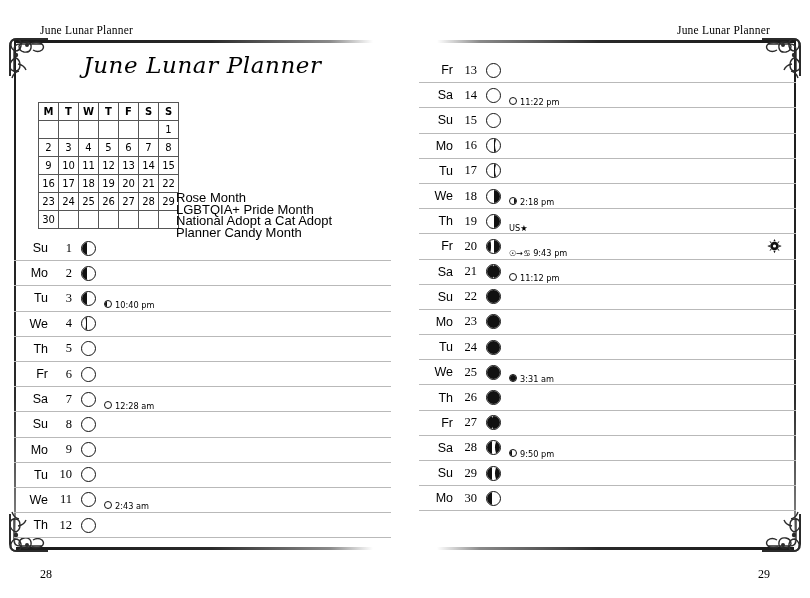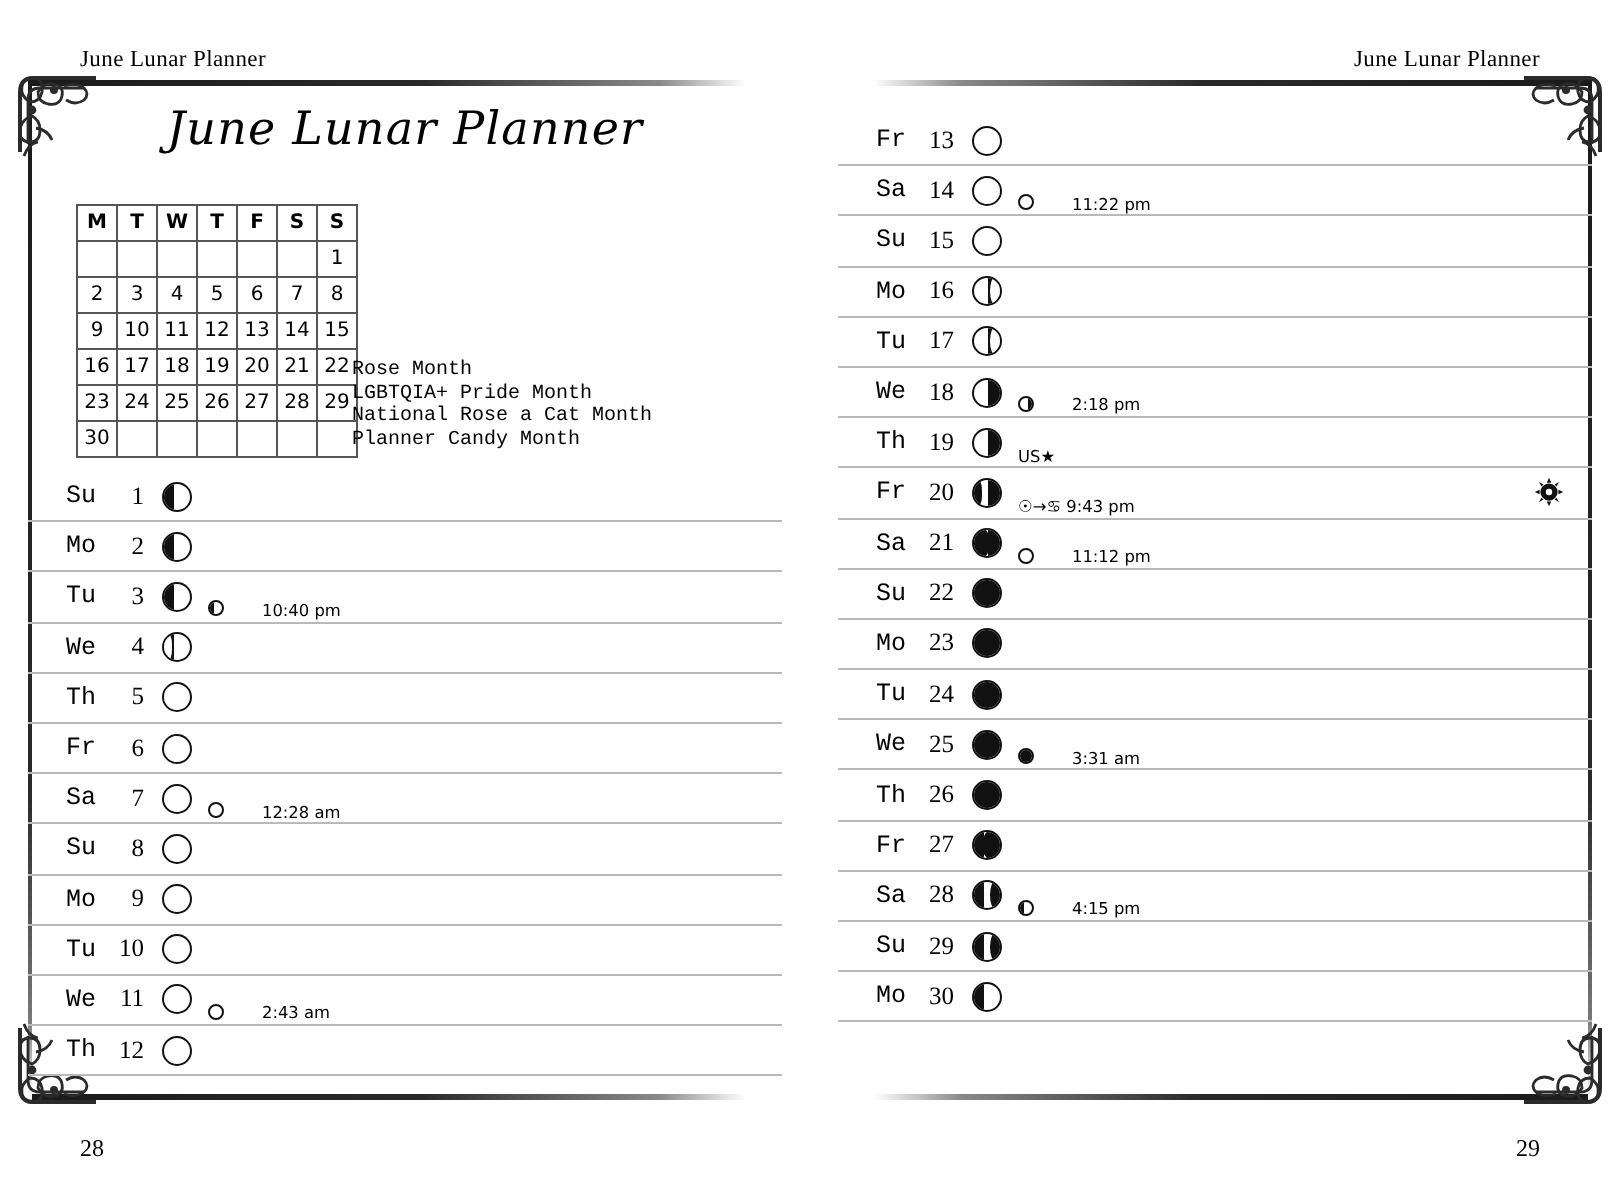--- a/index.html
+++ b/index.html
@@ -128,24 +128,24 @@
   }
   table.mini-cal th {
     font-weight: bold;
     font-size: 10px;
   }
   table.mini-cal td.empty { border-color: #555; }
 
   
   .month-notes {
     position: absolute;
-    top: 180px;
+    top: 192px;
     left: 176px;
-    font-family: Liberation Mono, monospace;
-    font-size: 10px;
+    font-family: Liberation Sans, sans-serif;
+    font-size: 13px;
     line-height: 11.6px;
     white-space: nowrap;
   }
 
   
   .day-list {
     position: absolute;
     left: 14px;
     right: 14px;
   }
@@ -158,21 +158,21 @@
     border-bottom: 1px solid #b9b9b9;
     display: flex;
     align-items: center;
     box-sizing: border-box;
   }
   .day-row:first-child { }
 
   .dow {
     width: 34px;
     text-align: right;
-    font-family: Liberation Mono, monospace;
+    font-family: Liberation Sans, sans-serif;
     font-size: 12.5px;
     flex: none;
   }
   .dnum {
     width: 24px;
     text-align: right;
     font-family: "Liberation Serif", serif;
     font-size: 12.5px;
     flex: none;
     padding-right: 2px;
@@ -181,22 +181,22 @@
     width: 28px;
     flex: none;
     display: flex;
     justify-content: center;
     align-items: center;
   }
   .event {
     font-family: "DejaVu Sans", "Liberation Sans", sans-serif;
     font-size: 8.2px;
     display: flex;
-    align-items: center;
-    gap: 19px;
+    align-items: flex-start;
+    gap: 3px;
     white-space: nowrap;
     padding-left: 2px;
     margin-top: 12px;
   }
   .event .evt-text { line-height: 1; padding-top: 1px; }
   .solstice-mark {
     position: absolute;
     right: 14px;
     top: 50%;
     transform: translateY(-50%);
@@ -359,21 +359,21 @@
               <td class="empty"></td>
               <td class="empty"></td>
             </tr>
           </tbody>
       </table>
     </div>
 
     <div class="month-notes">
         <div>Rose Month</div>
         <div>LGBTQIA+ Pride Month</div>
-        <div>National Rose a Cat Month</div>
+        <div>National Adopt a Cat Adopt</div>
         <div>Planner Candy Month</div>
       </div>
 
     <div class="day-list">
         <div class="day-row">
           <span class="dow">Su</span>
           <span class="dnum">1</span>
           <span class="moon-cell">
             <span class="moon big">
               <span class="shade half-left"></span>
@@ -715,21 +715,21 @@
           <span class="moon-cell">
             <span class="moon big">
               <span class="shade half-left"></span>
               <span class="ellipse" style="background: rgb(17, 17, 17); width: 46%; right: -1px;"></span>
             </span>
           </span>
           <span class="event">
             <span class="moon small">
               <span class="shade half-left"></span>
             </span>
-            <span class="evt-text">4:15 pm</span>
+            <span class="evt-text">9:50 pm</span>
           </span>
         </div>
         <div class="day-row">
           <span class="dow">Su</span>
           <span class="dnum">29</span>
           <span class="moon-cell">
             <span class="moon big">
               <span class="shade half-left"></span>
               <span class="ellipse" style="background: rgb(17, 17, 17); width: 46%; right: -1px;"></span>
             </span>

